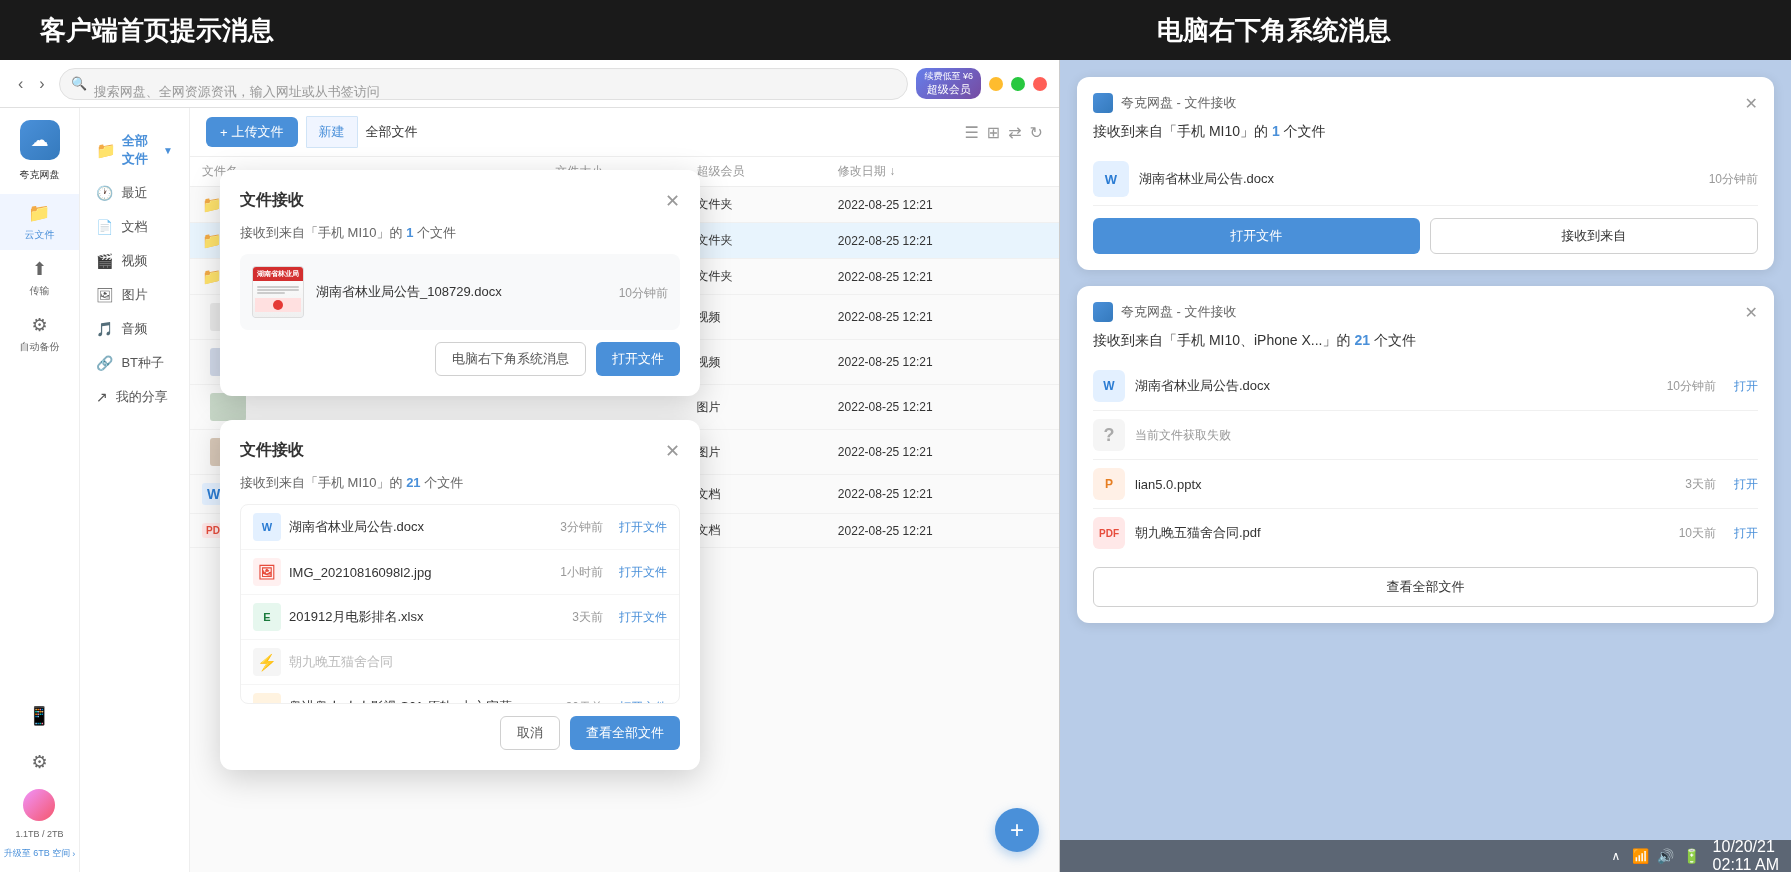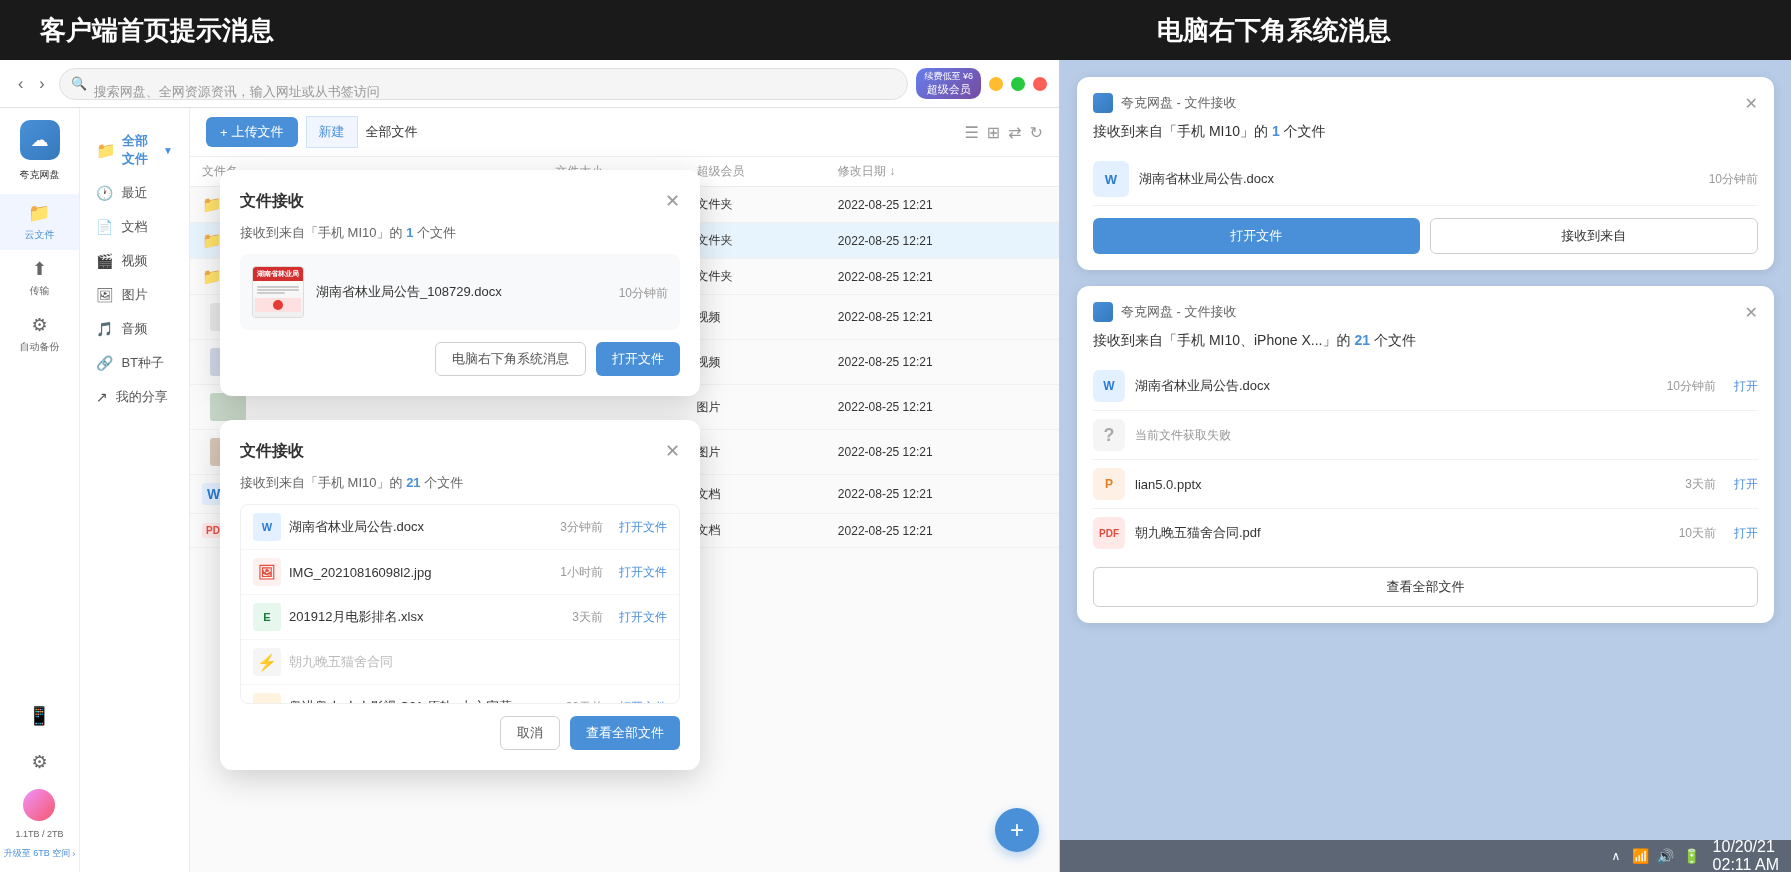--- a/index.html
+++ b/index.html
@@ -198,21 +198,21 @@
     }
     .dialog1 {
       top: 110px; left: 220px;
       width: 480px;
     }
     .dialog2 {
       top: 360px; left: 220px;
       width: 480px;
     }
     .dialog-header {
-      display: flex; justify-content: space-between; align-items: center;
+      display: flex; justify-content: space-between; 
       margin-bottom: 12px;
     }
     .dialog-title { font-size: 16px; font-weight: 600; color: #333; }
     .dialog-close { background: none; border: none; cursor: pointer; font-size: 18px; color: #999; }
     .dialog-subtitle { font-size: 13px; color: #666; margin-bottom: 12px; }
     .dialog-subtitle .count { color: #4a90d9; font-weight: 600; }
     .file-preview-row {
       display: flex; align-items: center; gap: 12px;
       background: #f8f9fa; border-radius: 8px; padding: 12px;
       margin-bottom: 12px;

